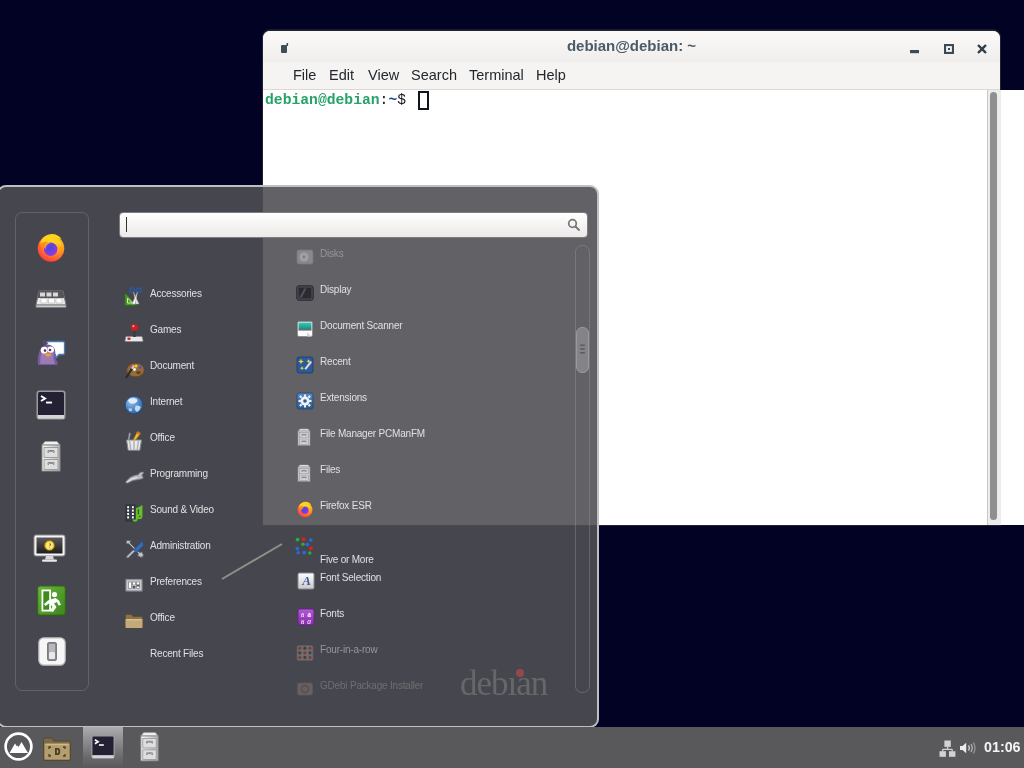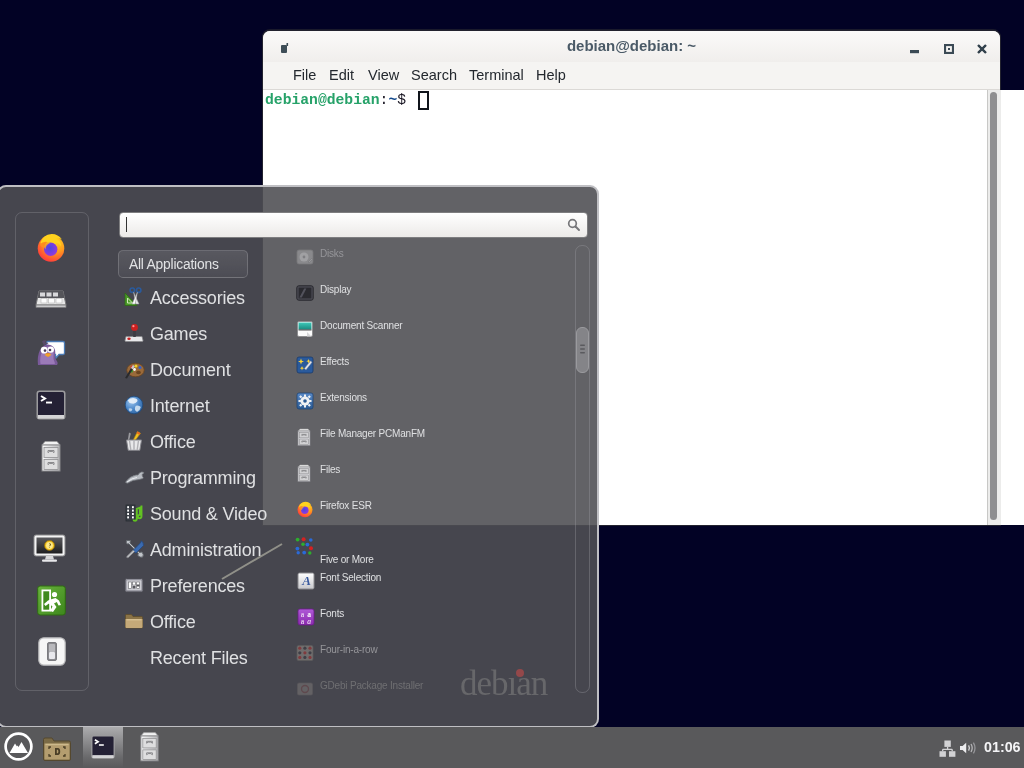--- a/index.html
+++ b/index.html
@@ -34,21 +34,21 @@
   #favbox{left:16px;top:25px;width:72px;height:477px;
         border:1px solid rgba(150,150,155,0.35);border-radius:7px;}
   #searchbox{left:120px;top:25px;width:469px;height:26px;box-sizing:border-box;
         background:linear-gradient(#ffffff,#eceae8);
         border:1px solid #7e7e80;border-radius:4px;}
   #searchcursor{left:127px;top:30px;width:1px;height:15px;background:#333;}
   #allapps{left:119px;top:63px;width:130px;height:28px;box-sizing:border-box;
         background:linear-gradient(rgba(255,255,255,0.10),rgba(255,255,255,0.04));
         border:1px solid rgba(190,190,195,0.28);border-radius:5px;}
   #allapps span{position:absolute;left:10px;top:6px;font-size:13.8px;letter-spacing:-0.2px;color:#e2e3e5;}
-  .cat{position:absolute;left:151px;font-size:18px;letter-spacing:-0.2px;color:#dfe0e2;}
+  .cat{position:absolute;left:151px;font-size:10px;letter-spacing:-0.2px;color:#dfe0e2;}
   .app{position:absolute;left:321px;font-size:10px;letter-spacing:-0.2px;color:#dfe0e2;}
   .dim{color:#96969a;}
   #mscroll{left:576px;top:58px;width:15px;height:448px;
         border:1px solid rgba(160,160,165,0.35);border-radius:7px;box-sizing:border-box;}
   #mthumb{left:577px;top:140px;width:13px;height:46px;background:#848488;
         border-radius:6px;border:1px solid #9a9a9e;box-sizing:border-box;}
   #watermark{left:461px;top:477px;width:115px;font-family:"Liberation Serif",serif;
         font-size:35px;color:#67676a;letter-spacing:-1px;}
   #wmdot{left:517px;top:482px;width:8px;height:8px;border-radius:50%;background:#94484a;}
   #streak{left:222px;top:356px;width:62px;height:37px;}
@@ -201,23 +201,20 @@
 <rect x="11" y="7" width="6" height="8" rx="1" fill="#b8b8bc"></rect>
 <rect x="11" y="15" width="6" height="7" rx="1" fill="#e8e8ec"></rect>
     </svg>
   <div class="abs" id="searchbox"></div>
   <div class="abs" id="searchcursor"></div>
 
   <svg class="abs" width="14" height="14" style="left:568px;top:31px" viewBox="0 0 14 14">
     <circle cx="5.5" cy="5.5" r="3.8" fill="none" stroke="#77777a" stroke-width="1.7"></circle>
     <line x1="8.5" y1="8.5" x2="12" y2="12" stroke="#77777a" stroke-width="1.9" stroke-linecap="round"></line>
   </svg>
-  <div class="abs" id="allapps">
-      <span>All Applications</span>
-    </div>
 
 <svg class="abs" style="left:125px;top:100px" width="22" height="20" viewBox="0 0 22 20">
 <path d="M1 18.5 L1 6 L13 18.5 Z" fill="#4a9a28" stroke="#2e6a14" stroke-width="0.8"></path>
 <path d="M3.5 16 L3.5 11 L8.5 16 Z" fill="none" stroke="#cfe8b8" stroke-width="1"></path>
 <circle cx="8.3" cy="3.2" r="2.2" fill="none" stroke="#2a5a9c" stroke-width="1.6"></circle>
 <circle cx="14.7" cy="3.2" r="2.2" fill="none" stroke="#2a5a9c" stroke-width="1.6"></circle>
 <path d="M9.5 5 L15 17 L11.8 17 Z" fill="#e8e8ea" stroke="#9a9a9c" stroke-width="0.5"></path>
 <path d="M13.5 5 L8 17 L11.2 17 Z" fill="#fcfcfc" stroke="#9a9a9c" stroke-width="0.5"></path>
     </svg>
 <svg class="abs" style="left:125px;top:136px" width="20" height="20" viewBox="0 0 20 20">
@@ -445,21 +442,21 @@
       </g>
     </svg>
 <svg class="abs" style="left:297px;top:493px" width="18" height="18" viewBox="0 0 18 18" opacity="0.3">
 <rect x="1.5" y="3" width="15" height="12" rx="1.5" fill="#a8a098" stroke="#88807a" stroke-width="0.7"></rect>
 <circle cx="9" cy="9" r="3.5" fill="none" stroke="#985050" stroke-width="1.4"></circle>
     </svg>
 
   <span class="app dim" style="top:61px">Disks</span>
   <span class="app" style="top:97px">Display</span>
   <span class="app" style="top:133px">Document Scanner</span>
-  <span class="app" style="top:169px">Effects</span>
+  <span class="app" style="top:169px">Recent</span>
   <span class="app" style="top:205px">Extensions</span>
   <span class="app" style="top:241px">File Manager PCManFM</span>
   <span class="app" style="top:277px">Files</span>
   <span class="app" style="top:313px">Firefox ESR</span>
   <span class="app" style="top:367px">Five or More</span>
   <span class="app" style="top:385px">Font Selection</span>
   <span class="app" style="top:421px">Fonts</span>
   <span class="app dim" style="top:457px">Four-in-a-row</span>
   <span class="app dim" style="top:493px;color:#6f6f72">GDebi Package Installer</span>
 

